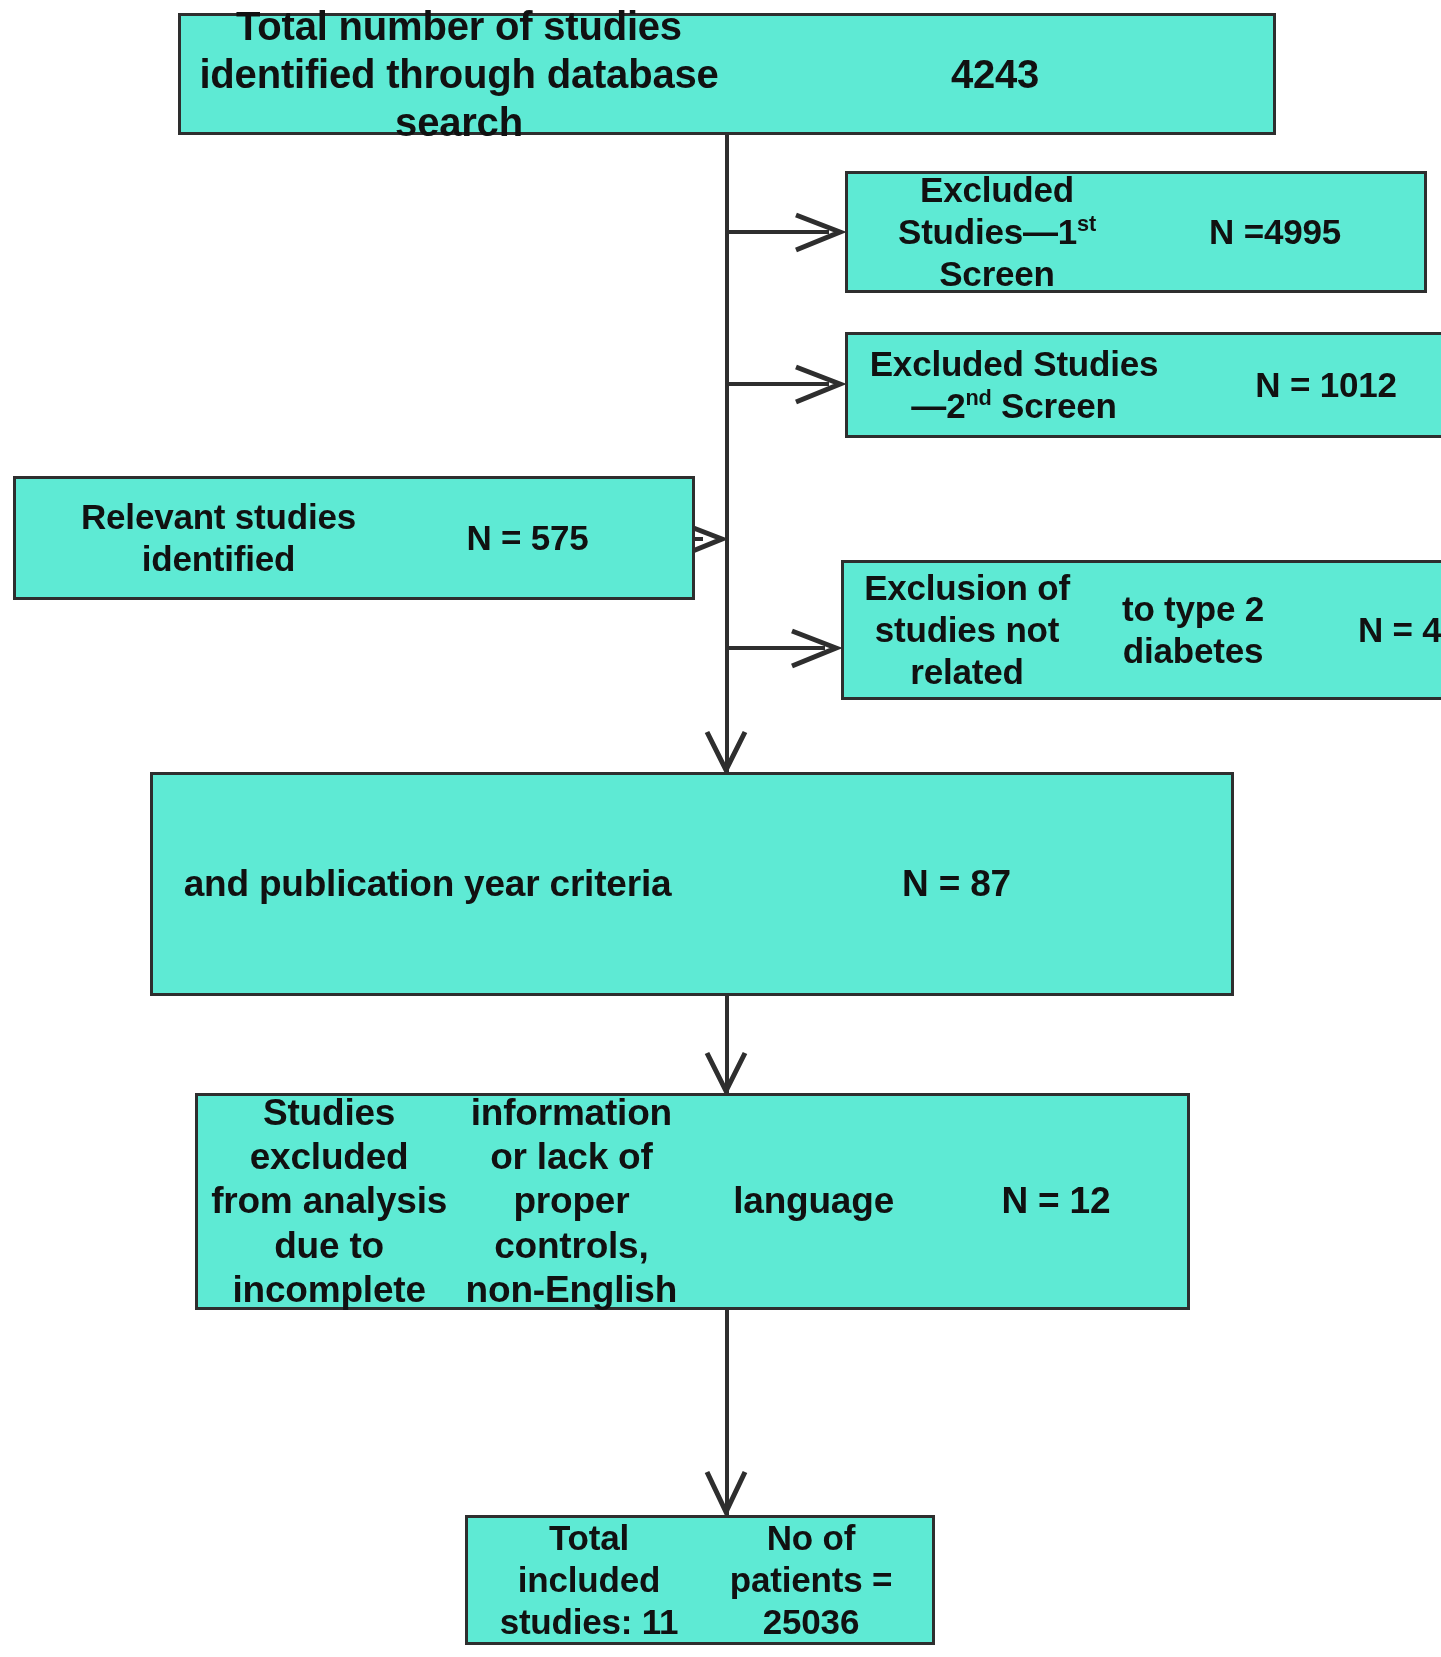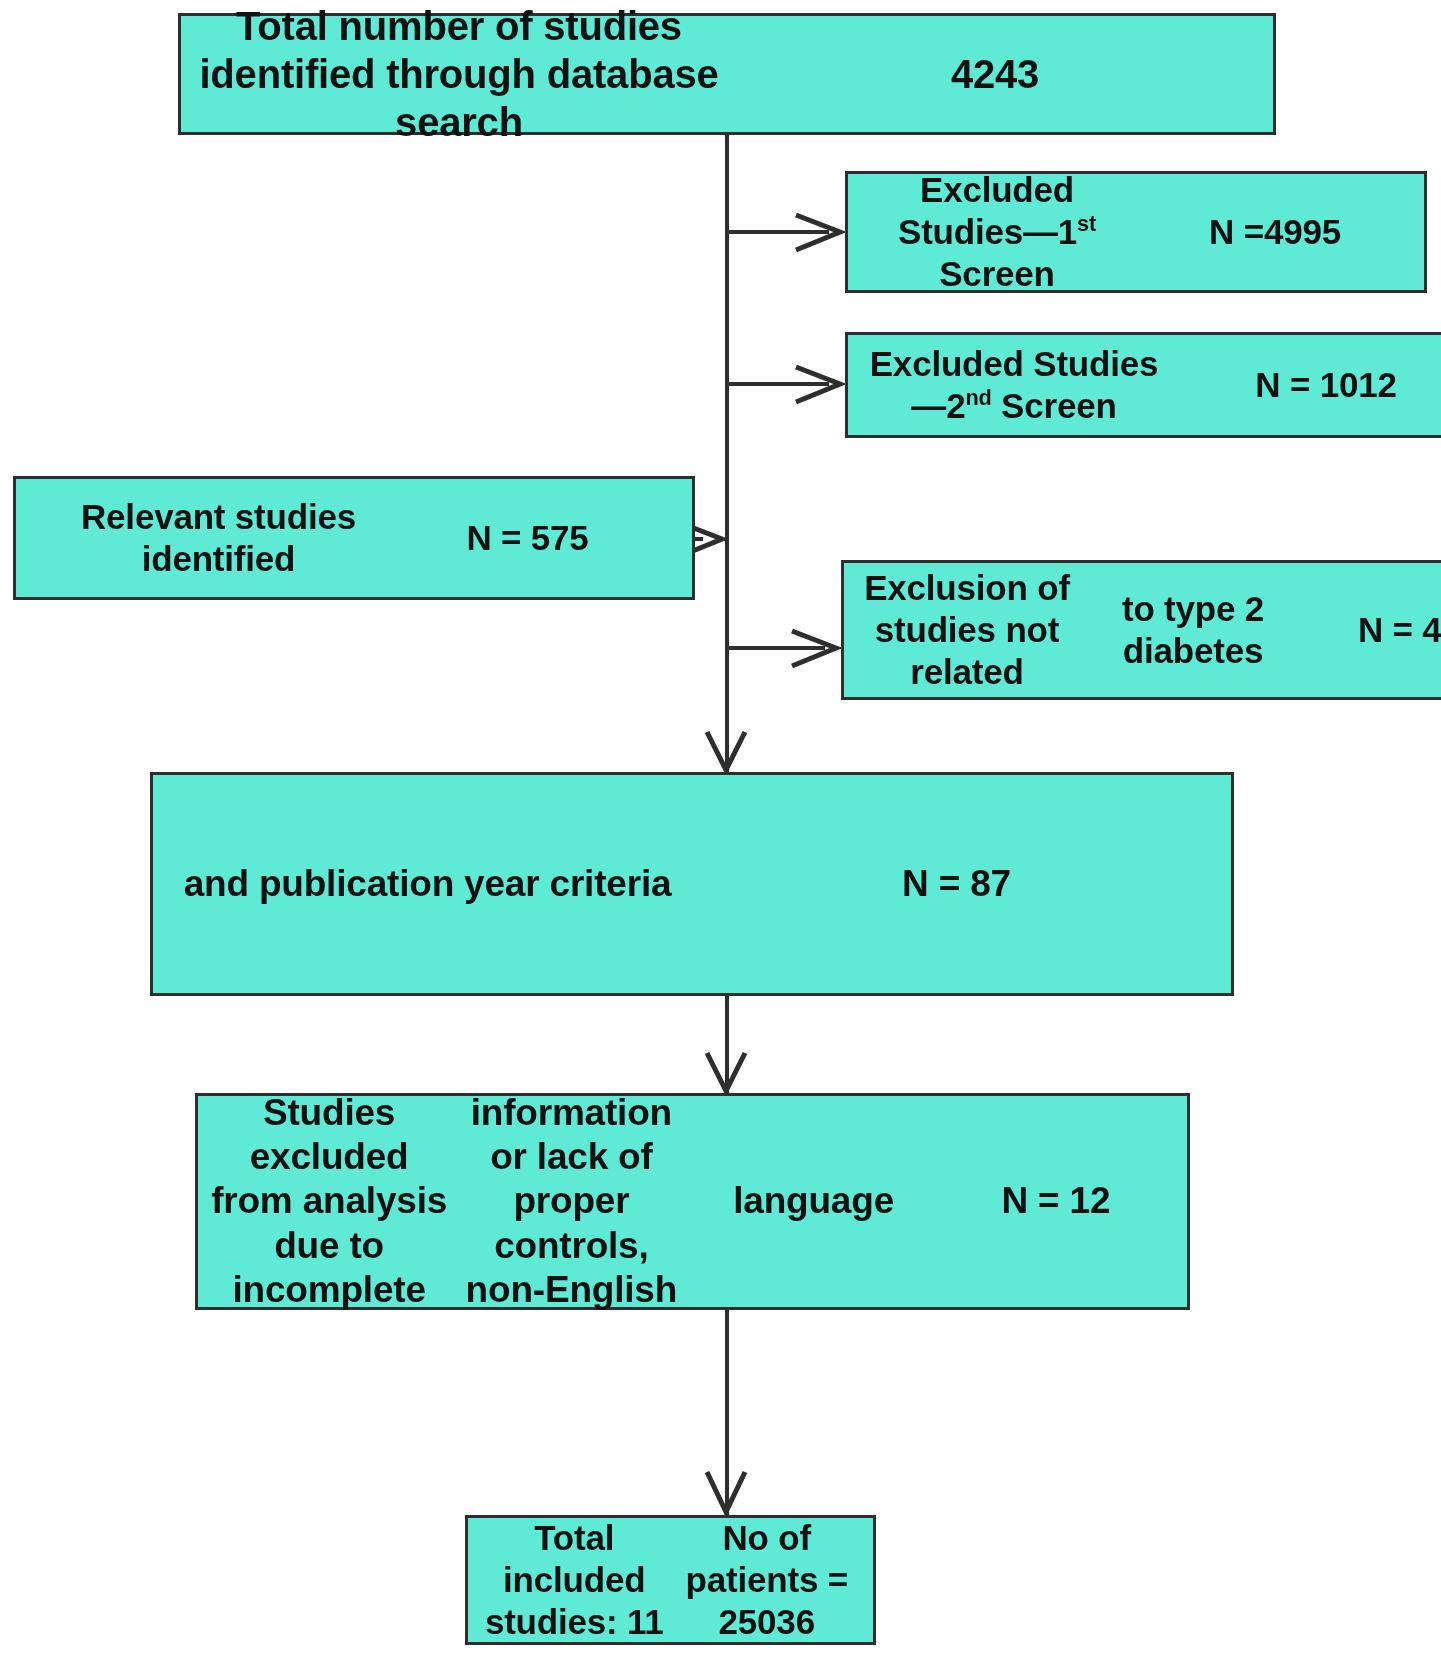--- a/index.html
+++ b/index.html
@@ -46,21 +46,21 @@
   }
 
   
   #node-total-identified { left: 178px;  top: 13px;   width: 1098px; height: 122px; font-size: 40px; }
   #node-excluded-first   { left: 845px;  top: 171px;  width: 582px;  height: 122px; font-size: 35px; }
   #node-excluded-second  { left: 845px;  top: 332px;  width: 650px;  height: 106px; font-size: 35px; }
   #node-relevant         { left: 13px;   top: 476px;  width: 682px;  height: 124px; font-size: 35px; padding-left: 48px; }
   #node-exclusion-t2d    { left: 841px;  top: 560px;  width: 704px;  height: 140px; font-size: 35px; }
   #node-excluded-lang    { left: 150px;  top: 772px;  width: 1084px; height: 224px; font-size: 37px; }
   #node-excluded-info    { left: 195px;  top: 1093px; width: 995px;  height: 217px; font-size: 37px; }
-  #node-included         { left: 465px;  top: 1515px; width: 411px;  height: 130px; font-size: 35px; }
+  #node-included         { left: 465px;  top: 1515px; width: 470px;  height: 130px; font-size: 35px; }
 
   
   .conn {
     position: absolute;
     background: #2e2e2e;
     z-index: 1;
   }
   .conn.v { width: 4px; }
   .conn.h { height: 4px; }
 

